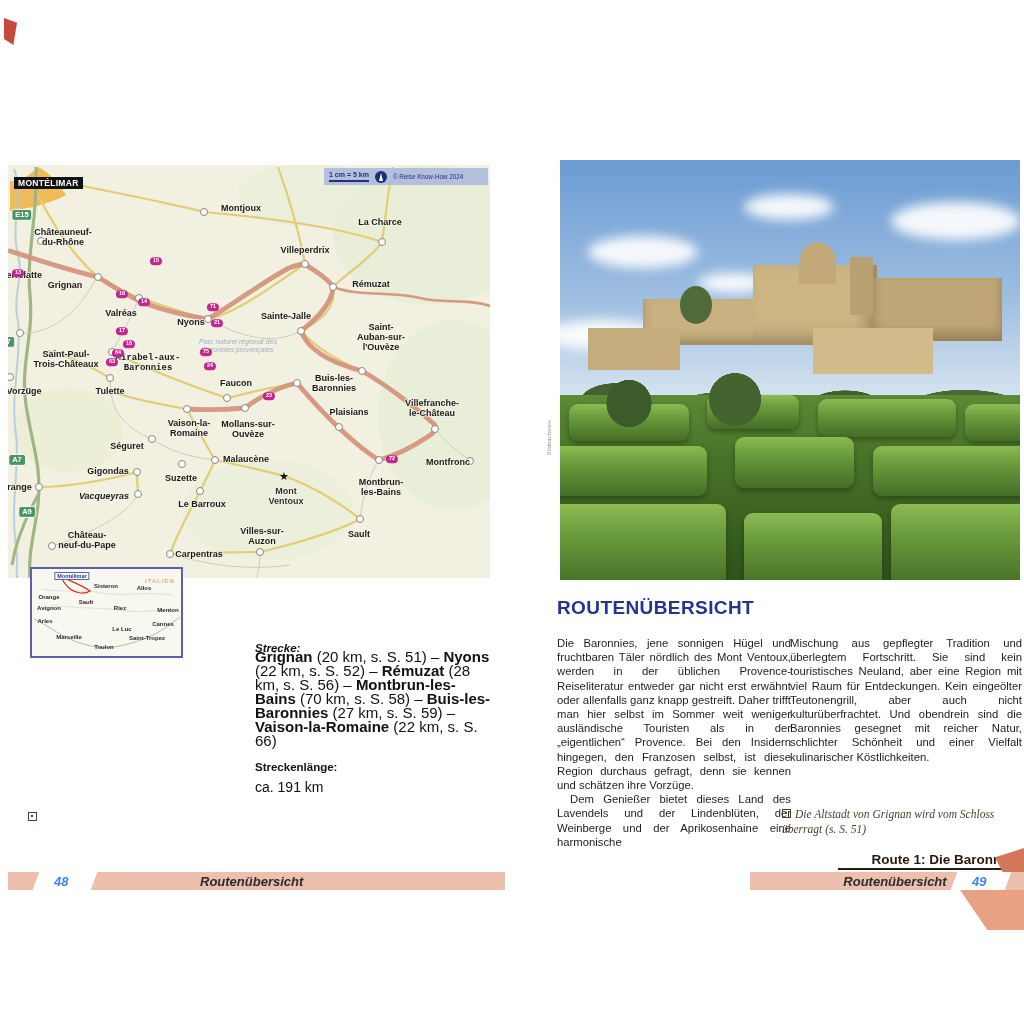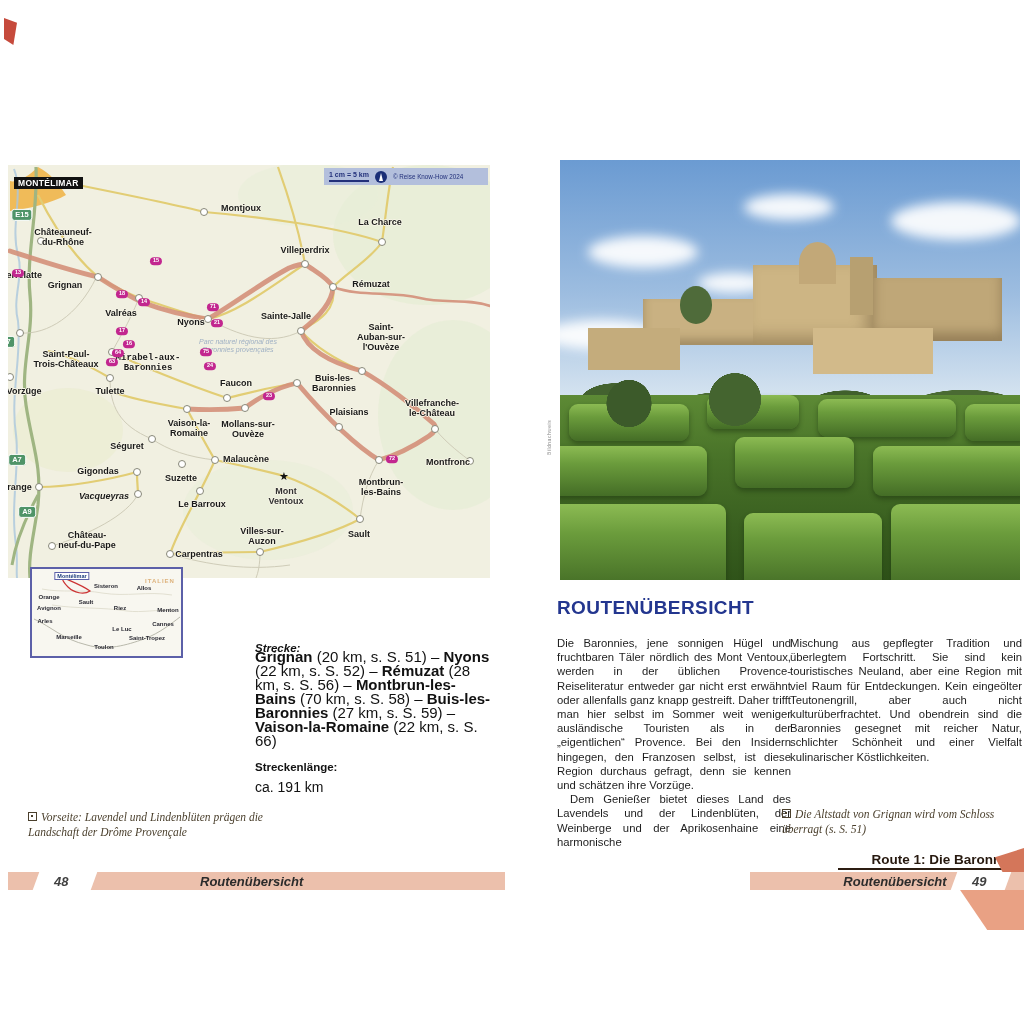--- a/index.html
+++ b/index.html
@@ -69,21 +69,21 @@
   .credit{position:absolute;left:546px;top:455px;font-size:5px;color:#8a8a8a;transform:rotate(-90deg);
           transform-origin:left top;letter-spacing:.5px;}
   .heading{position:absolute;left:557px;top:597px;font-size:19px;font-weight:bold;color:#23368f;letter-spacing:.4px;}
   .col{position:absolute;top:636px;width:234px;font-size:11.3px;line-height:14.2px;color:#1d1d1d;text-align:justify;}
   .col p{margin:0;}
   .col p+p{text-indent:13px;}
 
   
   .fbar{position:absolute;top:872px;height:18px;background:#ecc0ac;}
   .fnumpatch{position:absolute;top:872px;width:58px;height:18px;background:#fff;transform:skewX(-20deg);}
-  .fnum{position:absolute;top:874px;font-size:13px;font-weight:bold;font-style:italic;color:#404040;}
+  .fnum{position:absolute;top:874px;font-size:13px;font-weight:bold;font-style:italic;color:#3b82f6;}
   .flabel{position:absolute;top:874px;font-size:13px;font-weight:bold;font-style:italic;color:#2b2b2b;}
   .routetab-text{position:absolute;left:780px;top:852px;width:240px;text-align:right;font-size:13.5px;
                  font-weight:bold;color:#27190f;white-space:nowrap;}
   .routetab-line{position:absolute;left:838px;top:868px;width:186px;height:2px;background:#2c1d12;}
   .wedge{position:absolute;left:995px;top:848px;width:29px;height:31px;background:#d4765a;
          clip-path:polygon(0 30%,100% 0,100% 100%,38% 100%);}
   .bigtab{position:absolute;left:956px;top:890px;width:68px;height:40px;background:#e9a184;
           clip-path:polygon(6% 0,100% 0,100% 100%,46% 100%);}
   .cornermark{position:absolute;left:4px;top:18px;width:13px;height:27px;background:#c64a3c;
               clip-path:polygon(0 0,100% 18%,72% 100%,0 78%);}
@@ -223,21 +223,21 @@
     <span class="town" style="left:228px;top:218px;">Faucon</span>
     <span class="town" style="left:341px;top:247px;">Plaisians</span>
     <span class="town" style="left:424px;top:243px;">Villefranche-
 le-Château</span>
     <span class="town" style="left:181px;top:263px;">Vaison-la-
 Romaine</span>
     <span class="town" style="left:240px;top:264px;">Mollans-sur-
 Ouvèze</span>
     <span class="town" style="left:119px;top:281px;">Séguret</span>
     <span class="town" style="left:238px;top:294px;">Malaucène</span>
-    <span class="town" style="left:90px;top:306px;">Gigondas</span>
+    <span class="town" style="left:100px;top:306px;">Gigondas</span>
     <span class="town" style="left:173px;top:313px;">Suzette</span>
     <span class="town" style="left:96px;top:331px;font-style:italic;">Vacqueyras</span>
     <span class="town" style="left:194px;top:339px;">Le Barroux</span>
     <span class="town" style="left:278px;top:331px;color:#333;">Mont
 Ventoux</span>
     <span class="town" style="left:373px;top:322px;">Montbrun-
 les-Bains</span>
     <span class="town" style="left:440px;top:297px;">Montfronc</span>
     <span class="town" style="left:254px;top:371px;">Villes-sur-
 Auzon</span>
@@ -290,21 +290,21 @@
   </div>
 
   <div class="infotitle" style="left:255px;top:642px;font-style:italic;">Strecke:</div>
   <p class="strecke">
     <span class="b">Grignan</span><span> (20 km, s. S. 51) – </span><span class="b">Nyons</span><span> (22 km, s. S. 52) – </span><span class="b">Rémuzat</span><span> (28 km, s. S. 56) – </span><span class="b">Montbrun-les-Bains</span><span> (70 km, s. S. 58) – </span><span class="b">Buis-les-Baronnies</span><span> (27 km, s. S. 59) – </span><span class="b">Vaison-la-Romaine</span><span> (22 km, s. S. 66)</span>
   </p>
   <div class="infotitle" style="left:255px;top:761px;">Streckenlänge:</div>
   <div class="laenge">ca. 191 km</div>
 
   <div class="caption" style="left:28px;top:810px;width:235px;">
-    <span class="capicon"></span><span>Vorseite: Lavendel und Lindenblüten prägen die Landschaft der Drôme Provençale</span>
+    <span class="capicon"></span>
   </div>
 
   <div class="photo">
     <div class="sky"></div>
     <div class="cloud" style="left:6%;top:18%;width:110px;height:32px;"></div>
     <div class="cloud" style="left:40%;top:8%;width:90px;height:26px;"></div>
     <div class="cloud" style="left:72%;top:10%;width:130px;height:38px;"></div>
     <div class="cloud" style="left:-4%;top:38%;width:120px;height:30px;"></div>
     <div class="cloud" style="left:30%;top:27%;width:70px;height:20px;"></div>
 

